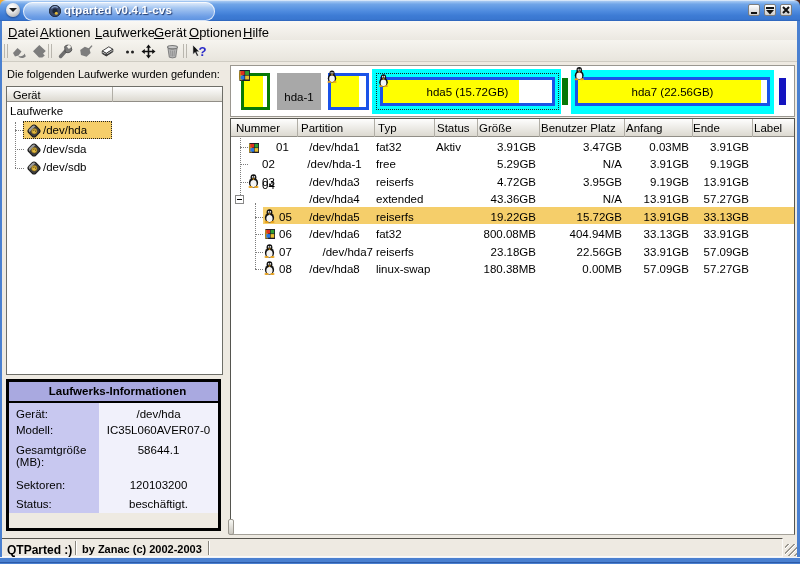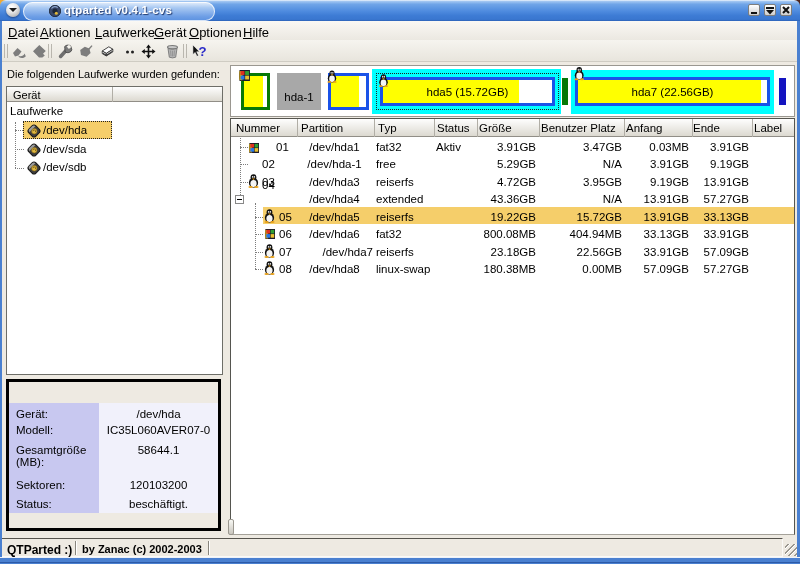--- a/index.html
+++ b/index.html
@@ -219,20 +219,21 @@
       <use href="#hdd"></use>
     </svg>
   <div class="treetxt" style="left:36px; top:56px;">/dev/sda</div>
   <svg class="abs" style="left:19px; top:73px" width="16" height="16" viewBox="0 0 16 16">
       <use href="#hdd"></use>
     </svg>
   <div class="treetxt" style="left:36px; top:74px;">/dev/sdb</div>
 </div>
 
 <div class="abs" id="infobox">
+  <div class="abs" id="infohdr">Laufwerks-Informationen</div>
   <div class="abs" id="infocols">
     <div class="abs" id="infoL"></div>
     <div class="abs" id="infoR"></div>
     <div class="inflbl" style="top:5px">Gerät:</div>
     <div class="infval" style="top:5px">/dev/hda</div>
     <div class="inflbl" style="top:21px">Modell:</div>
     <div class="infval" style="top:21px">IC35L060AVER07-0</div>
     <div class="inflbl" style="top:41px">Gesamtgröße<br>(MB):</div>
     <div class="infval" style="top:41px">58644.1</div>
     <div class="inflbl" style="top:76px">Sektoren:</div>

